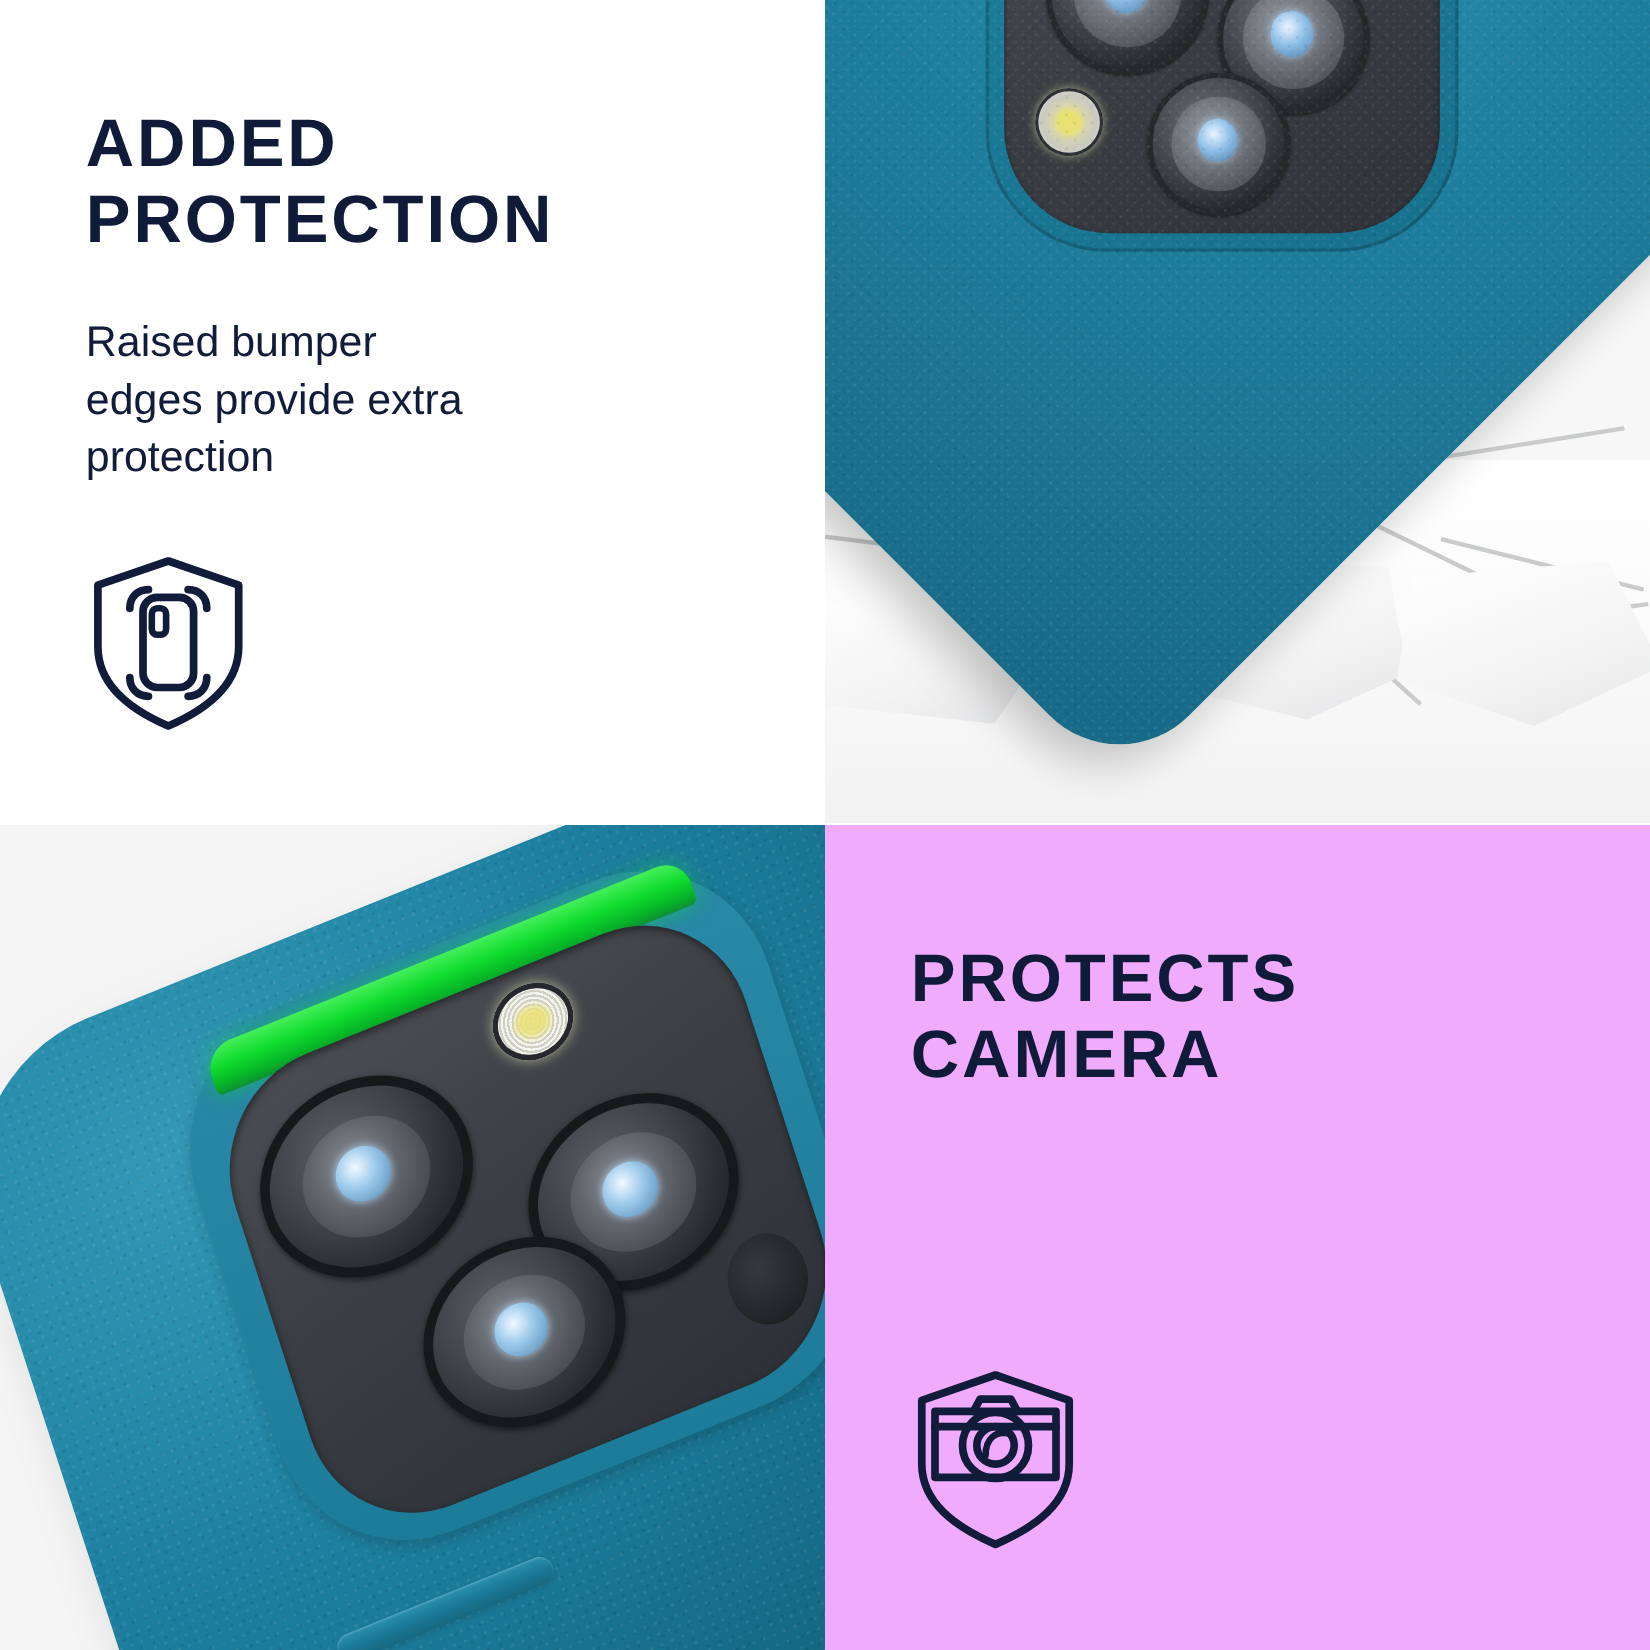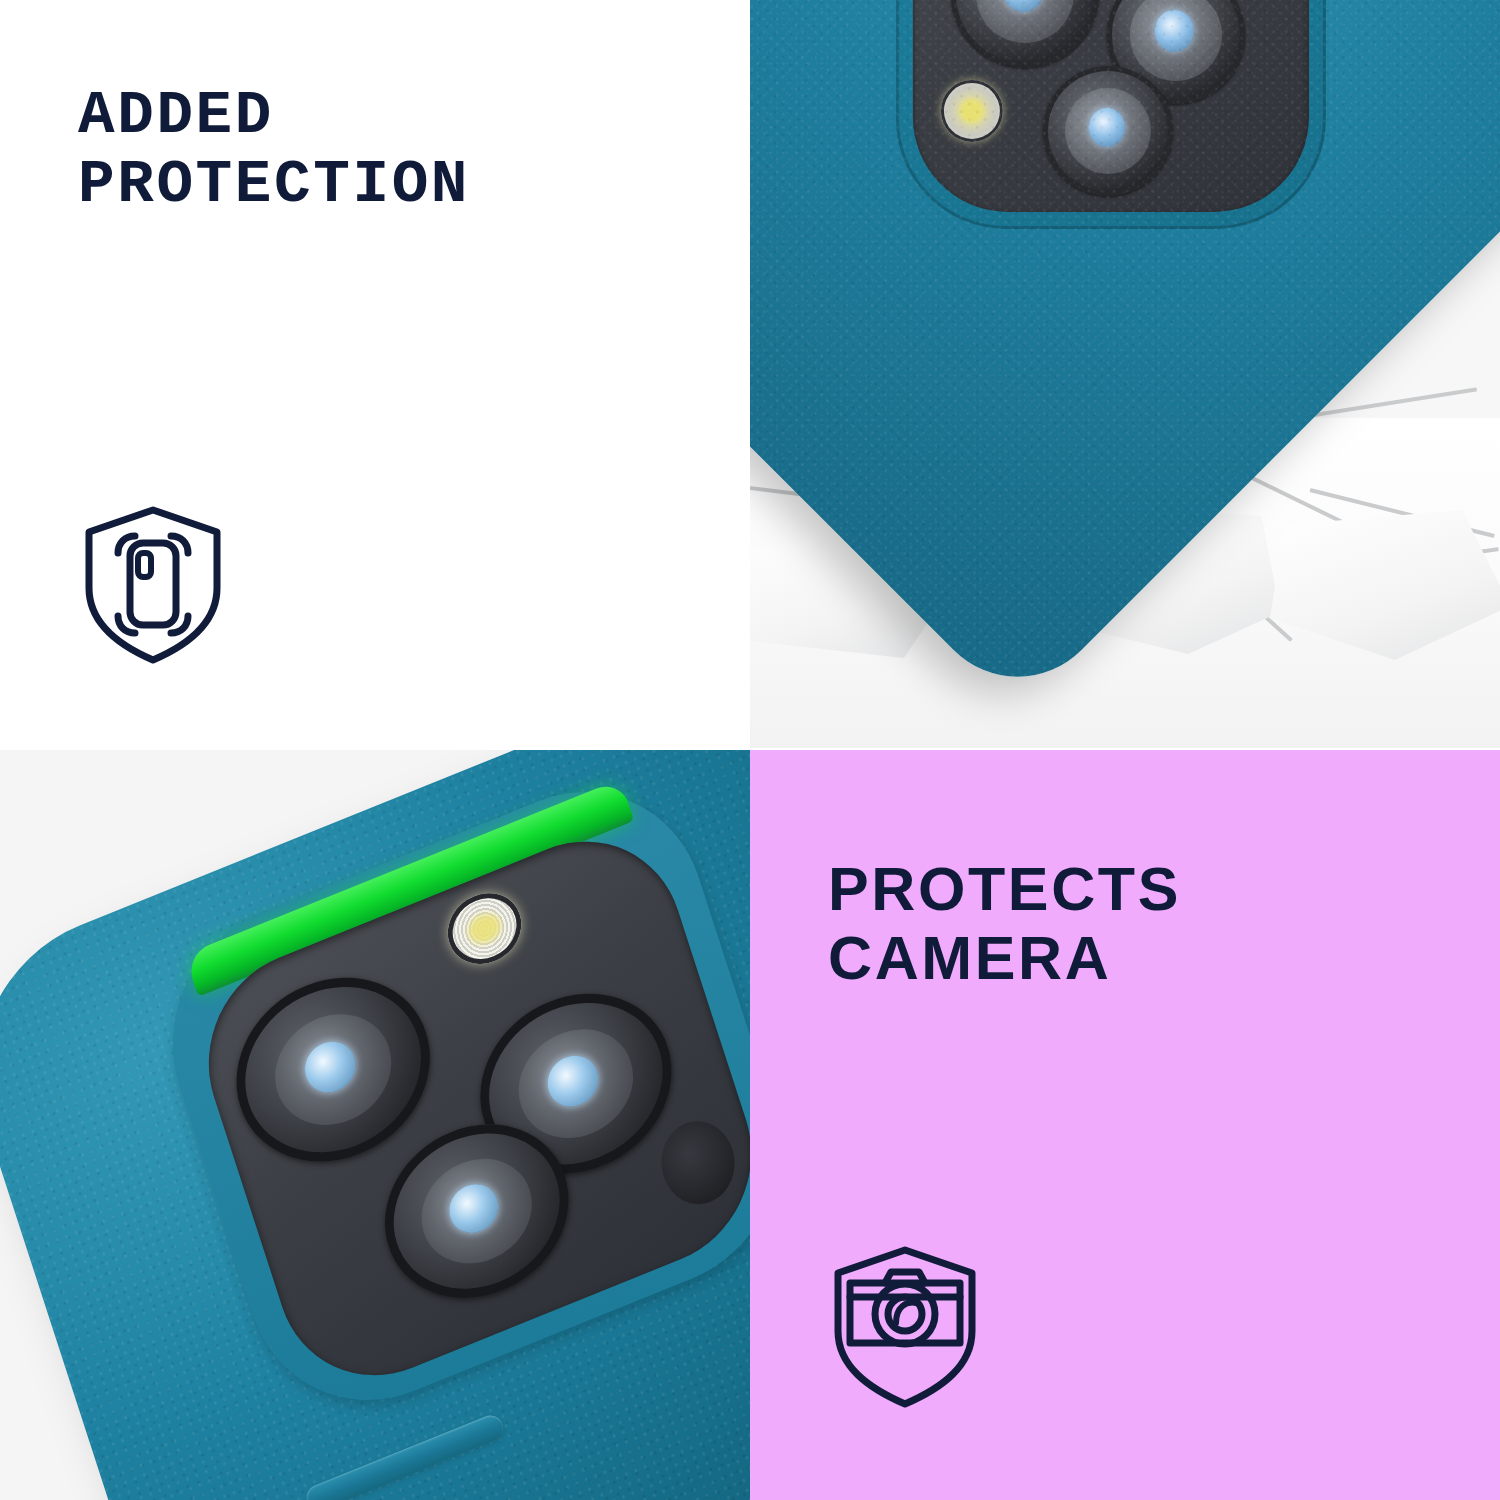--- a/index.html
+++ b/index.html
@@ -42,21 +42,21 @@
     white-space: pre-line;
   }
   .subcopy {
     color: #111c3a;
     font-size: 39px;
     font-weight: 400;
     line-height: 1.34;
     margin: 0;
     white-space: pre-line;
   }
-  .tl-text { left: 78px; top: 82px; width: 600px; font-family: Liberation Mono, monospace; }
+  .tl-text { left: 78px; top: 96px; width: 600px; }
   .tl-sub  { margin-top: 52px; }
   .br-text { left: 828px; top: 855px; width: 620px; }
   .br-sub  { margin-top: 52px; }
 
   
   .icon-wrap { position: absolute; }
   .tl-icon { left: 78px; top: 505px; }
 
   
   .tr-stage { position:absolute; inset:0; background:#f7f7f7; }
@@ -237,20 +237,23 @@
 </head>
 <body>
 
 <div class="page">
 
   <div class="quad q-tl">
 
     <div class="txtblock tl-text">
       <h1 class="headline">ADDED
 PROTECTION</h1>
+      <p class="subcopy tl-sub">Raised bumper
+edges provide extra
+protection</p>
     </div>
 
     <div class="icon-wrap tl-icon">
       <svg width="150" height="160" viewBox="0 0 150 160" fill="none" stroke="#111c3a" stroke-width="7" stroke-linecap="round" stroke-linejoin="round">
 
         <path d="M75 5 L139 27 L139 83 C139 118 110 140 75 155 C40 140 11 118 11 83 L11 27 Z"></path>
 
         <rect x="52" y="38" width="46" height="82" rx="13" ry="13" stroke-width="7"></rect>
 
         <rect x="60" y="48" width="13" height="24" rx="5" ry="5" stroke-width="6"></rect>

